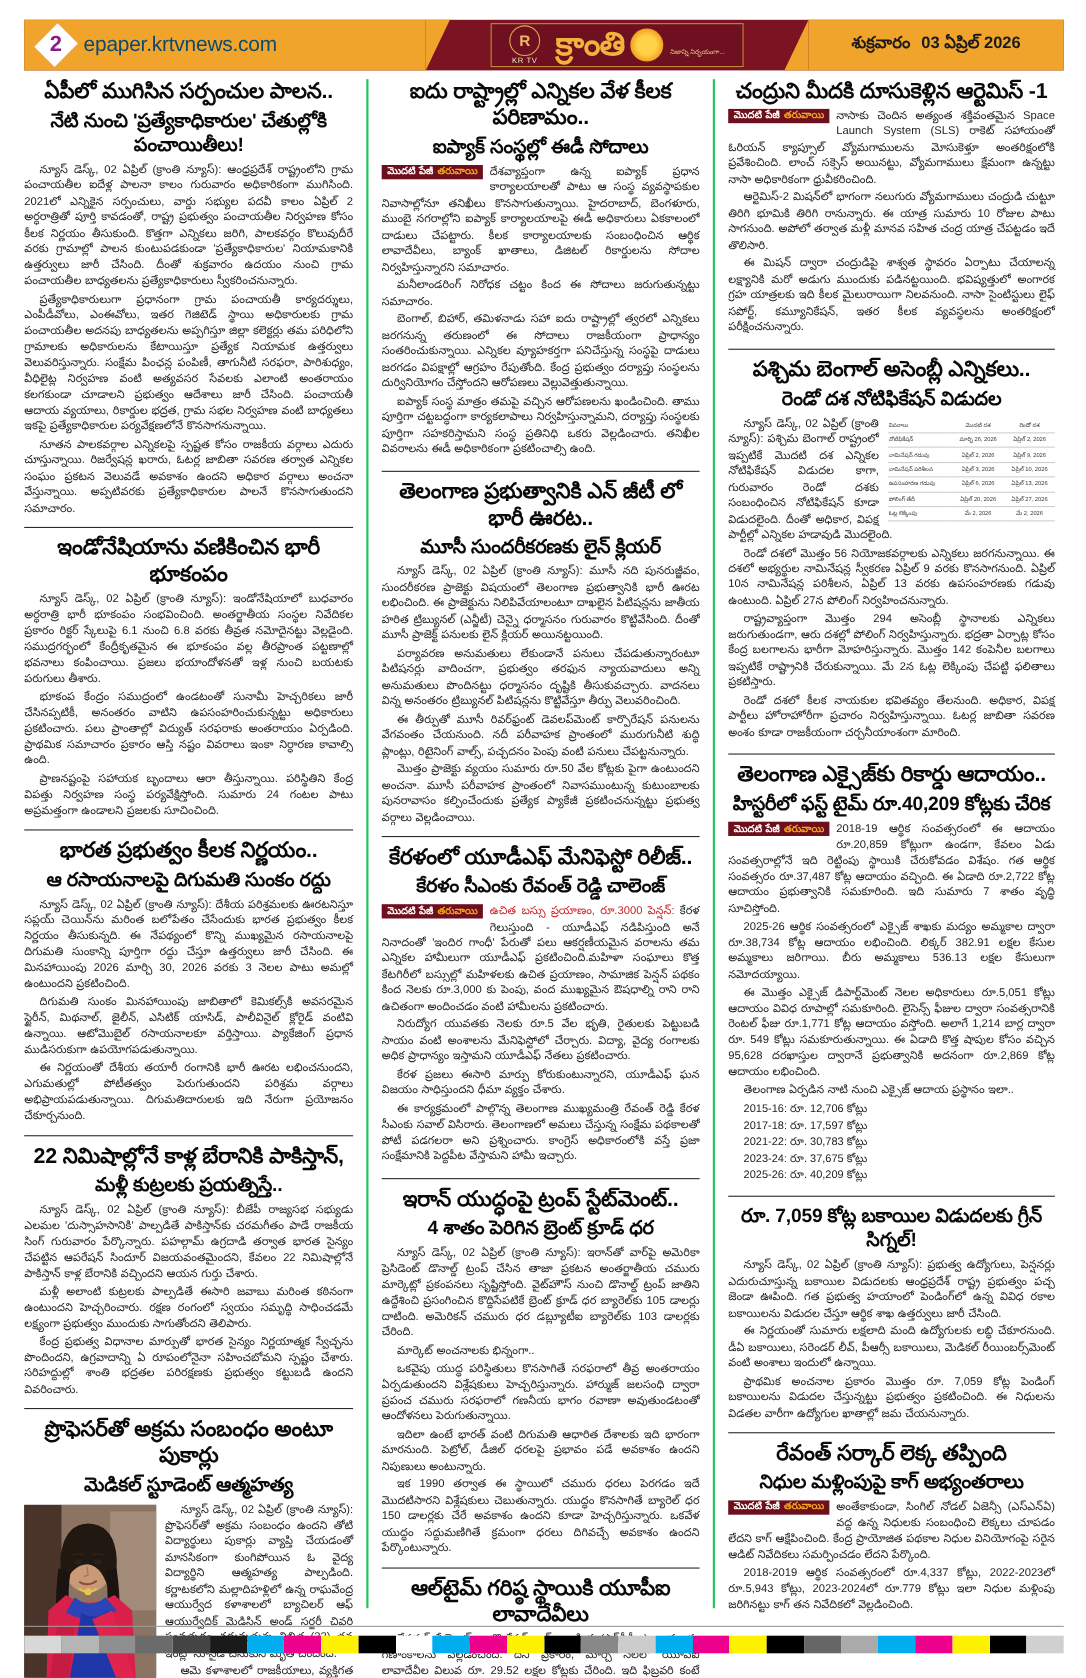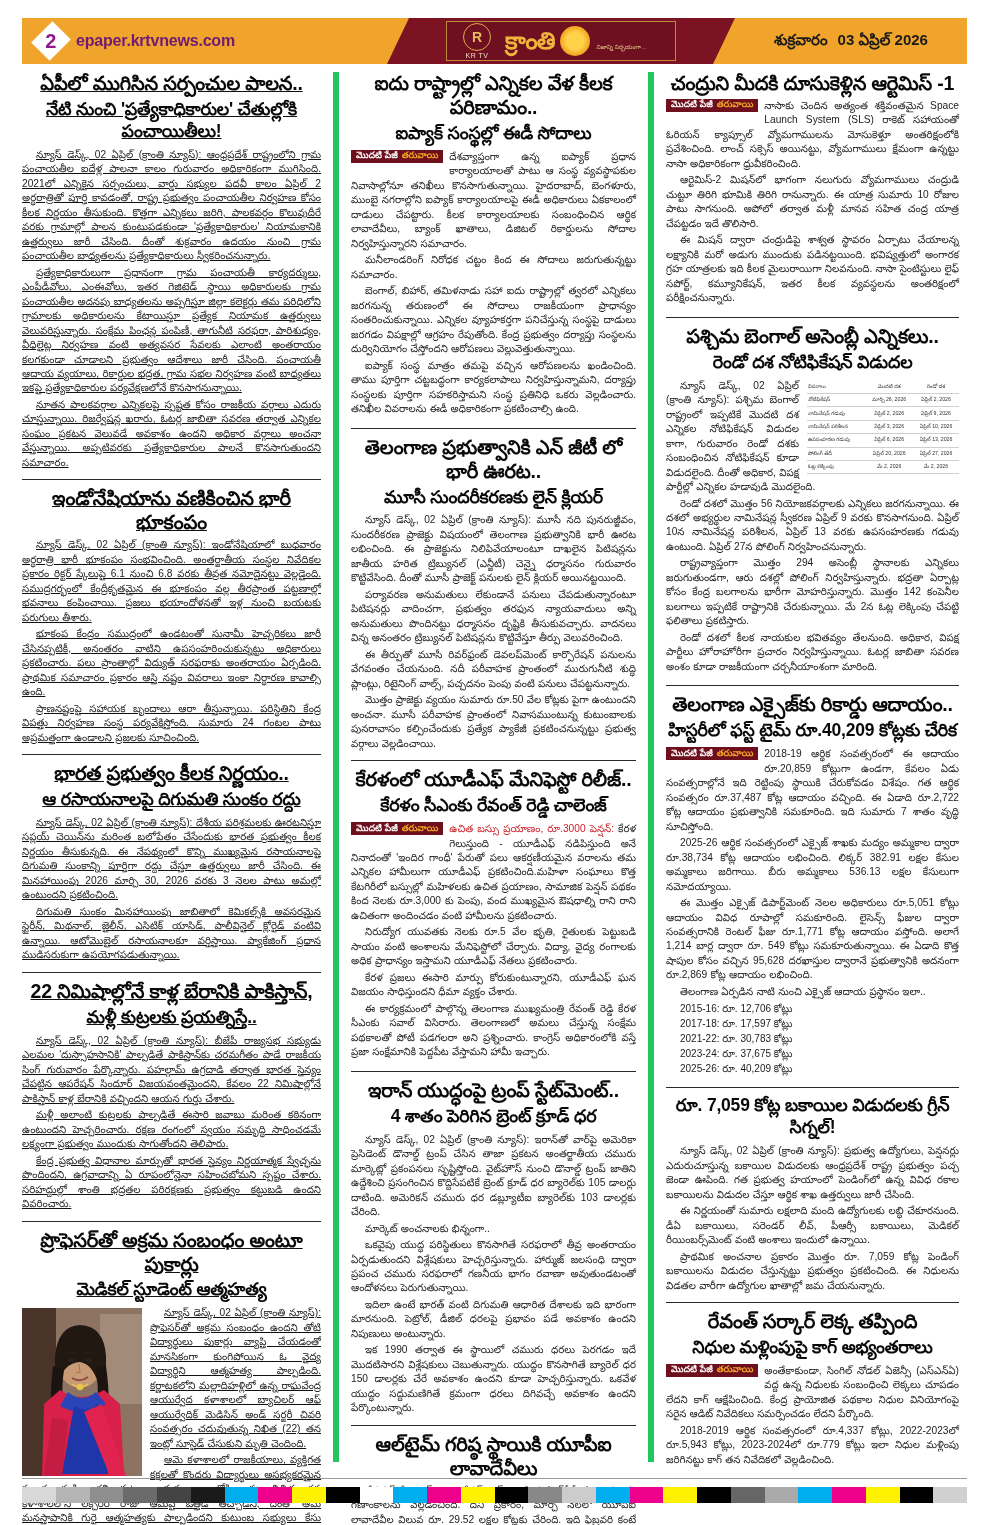--- a/index.html
+++ b/index.html
@@ -33,21 +33,21 @@
     width:26px;height:30px;background:#fff;
     transform:rotate(45deg);
     display:flex;align-items:center;justify-content:center;
     flex:0 0 auto;margin-right:12px;margin-left:4px;
   }
   .pagenum span{
     transform:rotate(-45deg);
     color:#8e1b8e;font-weight:bold;font-size:20px;line-height:1;
   }
   .site-url{
-    font-size:16px;font-weight:bold;color:#701a75;letter-spacing:-0.2px;
+    font-size:19px;font-weight:normal;color:#0c4a6e;letter-spacing:-0.2px;
     white-space:nowrap;
   }
   .mast-center{
     flex:1 1 auto;position:relative;display:flex;align-items:center;justify-content:center;
   }
   .logo-box{
     background:#6e1020;border:1px solid #c08a3a;
     height:40px;min-width:230px;
     display:flex;align-items:center;gap:6px;padding:0 8px;
     box-sizing:border-box;
@@ -56,21 +56,21 @@
     display:flex;flex-direction:column;align-items:center;justify-content:center;
     width:44px;color:#e8b860;
   }
   .krtv .ring{
     width:26px;height:26px;border-radius:50%;border:1.6px solid #e0a94f;
     display:flex;align-items:center;justify-content:center;
     font-size:14px;font-weight:bold;color:#e8b860;line-height:1;
   }
   .krtv .krtv-label{font-size:7px;letter-spacing:.5px;color:#f0e0c0;margin-top:1px;}
   .brand-te{
-    font-size:24px;font-weight:bold;color:#f0b33c;line-height:1;
+    font-size:30px;font-weight:bold;color:#f0b33c;line-height:1;
     letter-spacing:-1px;
   }
   .sun{
     width:30px;height:30px;border-radius:50%;
     background:radial-gradient(circle,#ffd24a 40%,#f2a21e 70%,#e88f14 100%);
     flex:0 0 auto;
   }
   .brand-sub{font-size:6px;color:#e9c98a;margin-top:14px;white-space:nowrap;}
   .mast-right{
     position:relative;width:232px;background:#f0a42c;
@@ -89,22 +89,22 @@
   
   .columns{
     position:absolute;left:22px;top:72px;width:945px;height:1390px;
     display:flex;
   }
   .col{
     width:299px;
     box-sizing:border-box;
     position:relative;
   }
-  .col + .col{border-left:6px solid #22c55e;padding-left:12px;margin-left:12px;width:311px;}
-  .col.c1{padding-right:0px;text-decoration:underline;}
+  .col + .col{border-left:2px solid #22c55e;padding-left:12px;margin-left:12px;width:311px;}
+  .col.c1{padding-right:0px;}
   .col.c2{width:303px;}
   .col.c3{width:311px;}
 
   .article{margin-bottom:9px;}
   .rule{border-top:1.6px solid #2a2a2a;margin:7px 0 7px 0;}
 
   h1.hl{
     margin:0 0 3px 0;
     font-size:19.5px;line-height:1.23;font-weight:bold;
     text-align:center;color:#0a0a0a;letter-spacing:-0.2px;
@@ -221,20 +221,21 @@
           <p class="body">న్యూస్ డెస్క్, 02 ఏప్రిల్ (క్రాంతి న్యూస్): ఇండోనేషియాలో బుధవారం అర్ధరాత్రి భారీ భూకంపం సంభవించింది. అంతర్జాతీయ సంస్థల నివేదికల ప్రకారం రిక్టర్ స్కేలుపై 6.1 నుంచి 6.8 వరకు తీవ్రత నమోదైనట్టు వెల్లడైంది. సముద్రగర్భంలో కేంద్రీకృతమైన ఈ భూకంపం వల్ల తీరప్రాంత పట్టణాల్లో భవనాలు కంపించాయి. ప్రజలు భయాందోళనతో ఇళ్ల నుంచి బయటకు పరుగులు తీశారు.</p>
           <p class="body">భూకంప కేంద్రం సముద్రంలో ఉండటంతో సునామీ హెచ్చరికలు జారీ చేసినప్పటికీ, అనంతరం వాటిని ఉపసంహరించుకున్నట్టు అధికారులు ప్రకటించారు. పలు ప్రాంతాల్లో విద్యుత్ సరఫరాకు అంతరాయం ఏర్పడింది. ప్రాథమిక సమాచారం ప్రకారం ఆస్తి నష్టం వివరాలు ఇంకా నిర్ధారణ కావాల్సి ఉంది.</p>
           <p class="body">ప్రాణనష్టంపై సహాయక బృందాలు ఆరా తీస్తున్నాయి. పరిస్థితిని కేంద్ర విపత్తు నిర్వహణ సంస్థ పర్యవేక్షిస్తోంది. సుమారు 24 గంటల పాటు అప్రమత్తంగా ఉండాలని ప్రజలకు సూచించింది.</p>
         </div>
         <div class="rule"></div>
         <div class="article clearfix">
           <h1 class="hl">భారత ప్రభుత్వం కీలక నిర్ణయం..</h1>
           <h2 class="hl2">ఆ రసాయనాలపై దిగుమతి సుంకం రద్దు</h2>
           <p class="body">న్యూస్ డెస్క్, 02 ఏప్రిల్ (క్రాంతి న్యూస్): దేశీయ పరిశ్రమలకు ఊరటనిస్తూ సప్లయ్ చెయిన్‌ను మరింత బలోపేతం చేసేందుకు భారత ప్రభుత్వం కీలక నిర్ణయం తీసుకున్నది. ఈ నేపథ్యంలో కొన్ని ముఖ్యమైన రసాయనాలపై దిగుమతి సుంకాన్ని పూర్తిగా రద్దు చేస్తూ ఉత్తర్వులు జారీ చేసింది. ఈ మినహాయింపు 2026 మార్చి 30, 2026 వరకు 3 నెలల పాటు అమల్లో ఉంటుందని ప్రకటించింది.</p>
           <p class="body">దిగుమతి సుంకం మినహాయింపు జాబితాలో కెమికల్స్‌కి అవసరమైన స్టైరీన్, మిథనాల్, జైలీన్, ఎసిటిక్ యాసిడ్, పాలీవినైల్ క్లోరైడ్ వంటివి ఉన్నాయి. ఆటోమొబైల్ రసాయనాలకూ వర్తిస్తాయి. ప్యాకేజింగ్ ప్రధాన ముడిసరుకుగా ఉపయోగపడుతున్నాయి.</p>
+          <p class="body">ఈ నిర్ణయంతో దేశీయ తయారీ రంగానికి భారీ ఊరట లభించనుందని, ఎగుమతుల్లో పోటీతత్వం పెరుగుతుందని పరిశ్రమ వర్గాలు అభిప్రాయపడుతున్నాయి. దిగుమతిదారులకు ఇది నేరుగా ప్రయోజనం చేకూర్చనుంది.</p>
         </div>
         <div class="rule"></div>
         <div class="article clearfix">
           <h1 class="hl">22 నిమిషాల్లోనే కాళ్ల బేరానికి పాకిస్తాన్,</h1>
           <h2 class="hl2">మళ్లీ కుట్రలకు ప్రయత్నిస్తే..</h2>
           <p class="body">న్యూస్ డెస్క్, 02 ఏప్రిల్ (క్రాంతి న్యూస్): బీజేపీ రాజ్యసభ సభ్యుడు ఎలమల 'దుస్సాహసానికి' పాల్పడితే పాకిస్తాన్‌కు చరమగీతం పాడే రాజకీయ సింగ్ గురువారం పేర్కొన్నారు. పహల్గామ్ ఉగ్రదాడి తర్వాత భారత సైన్యం చేపట్టిన ఆపరేషన్ సిందూర్ విజయవంతమైందని, కేవలం 22 నిమిషాల్లోనే పాకిస్తాన్ కాళ్ల బేరానికి వచ్చిందని ఆయన గుర్తు చేశారు.</p>
           <p class="body">మళ్లీ అలాంటి కుట్రలకు పాల్పడితే ఈసారి జవాబు మరింత కఠినంగా ఉంటుందని హెచ్చరించారు. రక్షణ రంగంలో స్వయం సమృద్ధి సాధించడమే లక్ష్యంగా ప్రభుత్వం ముందుకు సాగుతోందని తెలిపారు.</p>
           <p class="body">కేంద్ర ప్రభుత్వ విధానాల మార్పుతో భారత సైన్యం నిర్ణయాత్మక స్వేచ్ఛను పొందిందని, ఉగ్రవాదాన్ని ఏ రూపంలోనైనా సహించబోమని స్పష్టం చేశారు. సరిహద్దుల్లో శాంతి భద్రతల పరిరక్షణకు ప్రభుత్వం కట్టుబడి ఉందని వివరించారు.</p>
         </div>
         <div class="rule"></div>

